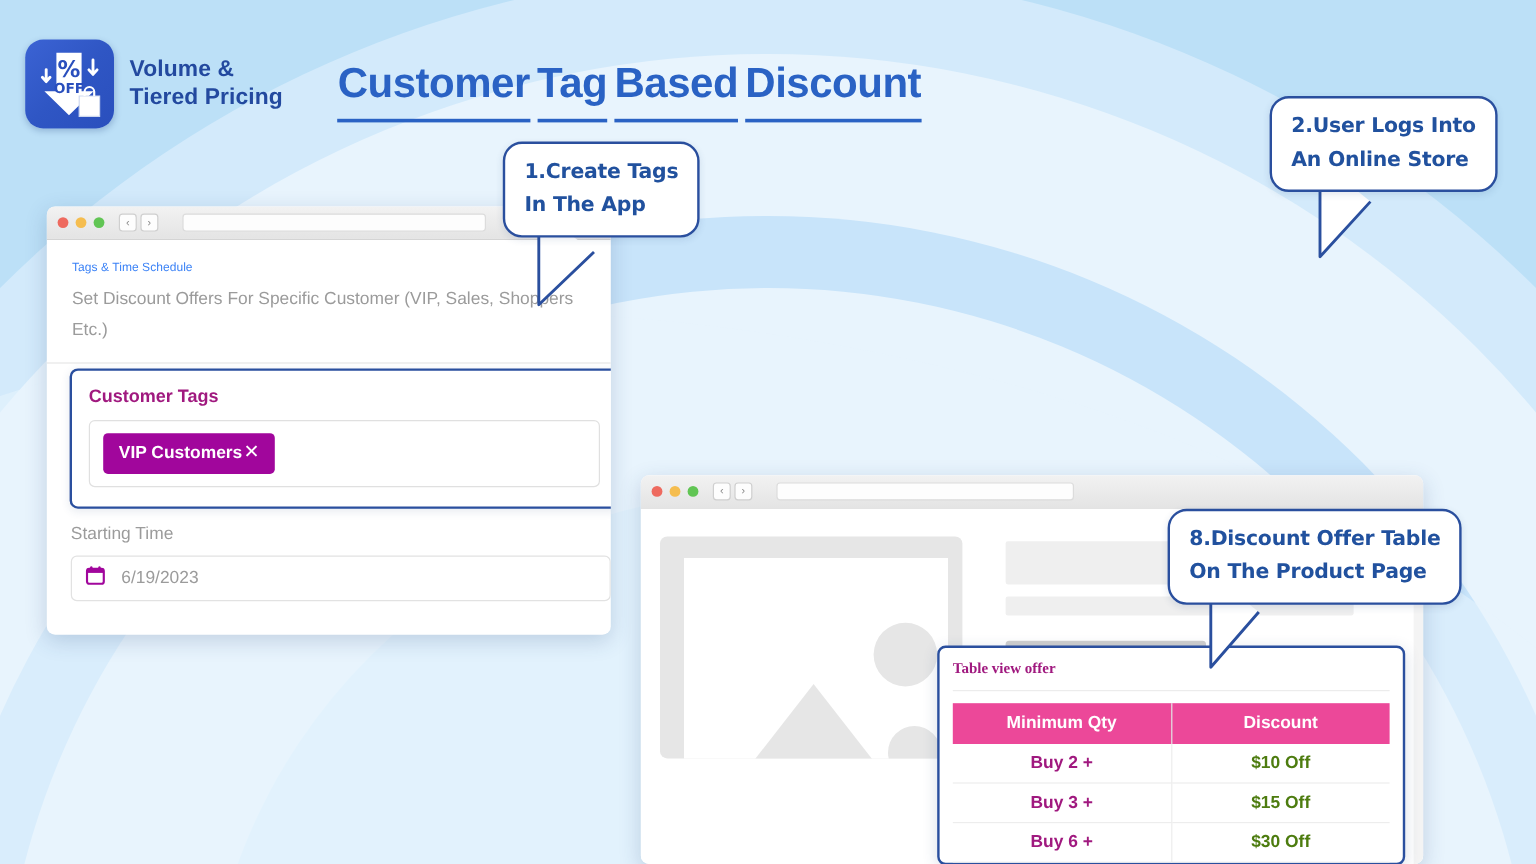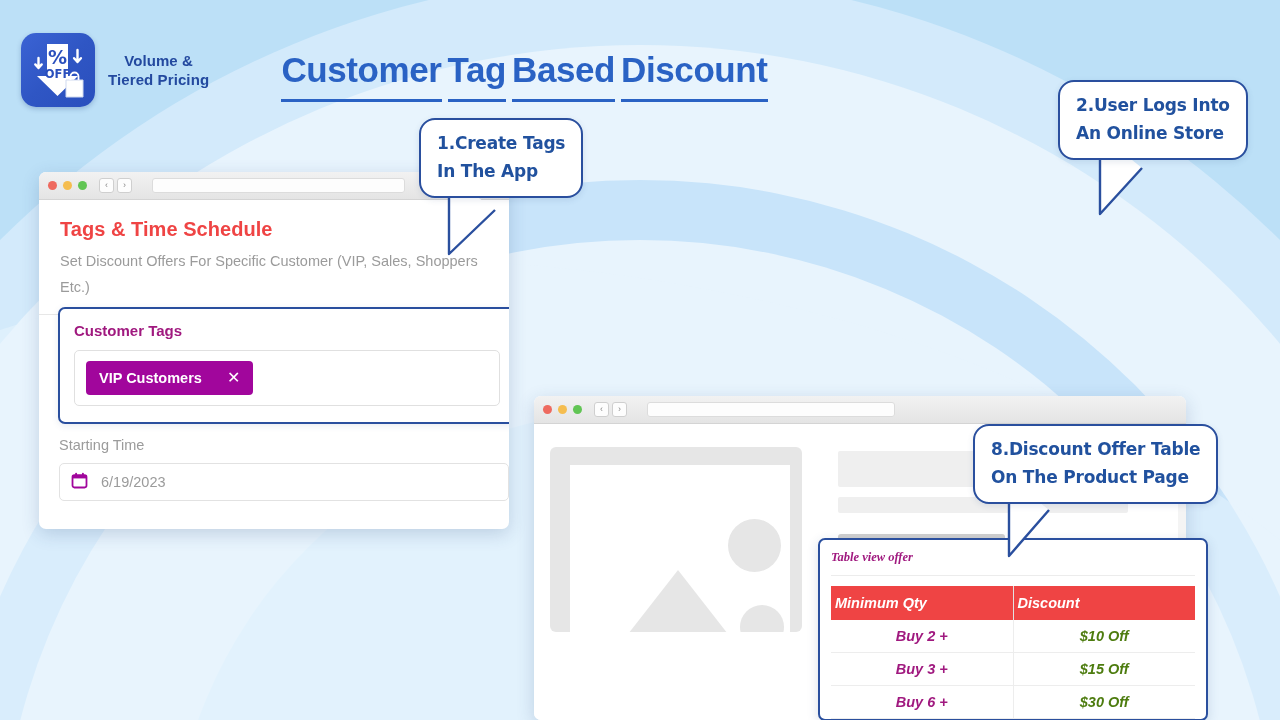--- a/index.html
+++ b/index.html
@@ -23,22 +23,22 @@
     position: absolute; left: 21px; top: 33px;
     display: flex; align-items: center; gap: 13px;
   }
   .logo-tile {
     width: 74px; height: 74px; border-radius: 15px;
     background: linear-gradient(135deg,#3b63d4 0%,#2f56c4 50%,#2a4fbd 100%);
     position: relative; flex: none;
     box-shadow: 0 2px 5px rgba(20,50,120,.25);
   }
   .logo-brand {
-    font-size: 15px; font-weight: 700; color: #23499f;
-    line-height: 1.27; letter-spacing: .1px; text-align: center;
+    font-size: 19px; font-weight: 700; color: #23499f;
+    line-height: 1.27; letter-spacing: .1px;
   }
   .page-title {
     position: absolute; left: 0; top: 50px; width: 1049px;
     text-align: center;
     font-size: 35px; font-weight: 700; color: #2a62c4;
     letter-spacing: -.4px;
   }
   .page-title .w {
     display: inline-block;
     border-bottom: 3.5px solid #2a62c4;
@@ -76,21 +76,21 @@
   .urlbar {
     height: 15px; border-radius: 3px;
     background: #fdfdfd; border: 1px solid #dcdcdc;
     margin-left: 14px;
   }
 
   
   #app-window { left: 39px; top: 172px; width: 470px; height: 357px; }
   .app-head { padding: 18px 21px 14px; border-bottom: 1px solid #e7e7e7; }
   .app-head h2 {
-    font-size: 20px; font-weight: 700; color: #ef4444;
+    font-size: 10px; font-weight: 400; color: #3b82f6;
     margin-bottom: 8px; letter-spacing: .05px;
   }
   .app-head p {
     font-size: 14.5px; color: #9b9b9b; line-height: 1.77; font-weight: 400;
   }
   .tags-card {
     position: absolute; left: 19px; top: 135px; width: 458px;
     background: #fff;
     border: 2px solid #2a4f9e;
     border-radius: 7px;
@@ -98,21 +98,21 @@
     box-shadow: 0 2px 7px rgba(40,70,120,.10);
   }
   .tags-card h3 {
     font-size: 15px; font-weight: 700; color: #a0197f; margin-bottom: 11px;
   }
   .tags-box {
     border: 1px solid #e0e0e0; border-radius: 5px;
     padding: 10px 11px; min-height: 56px;
   }
   .tag-chip {
-    display: inline-flex; align-items: center; gap: 25px;
+    display: inline-flex; align-items: center; gap: 1px;
     background: #a1069c; color: #fff;
     border-radius: 4px; padding: 9px 13px;
     font-size: 14.5px; font-weight: 700;
   }
   .tag-x { font-size: 16px; font-weight: 400; line-height: 1; }
   .time-row {
     position: absolute; left: 20px; top: 265px; width: 450px;
     display: flex; gap: 24px; flex-direction: column;
   }
   .time-col { flex: 1; }
@@ -179,39 +179,38 @@
   .gbar.b2 { left: 304px; top: 73px; width: 290px; height: 16px; }
   .checkout-btn {
     position: absolute; left: 304px; top: 110px; width: 167px; height: 28px;
     background: #cfcfcf; border-radius: 3px;
     display:flex; align-items:center; justify-content:center;
     font-size: 13.5px; color: #2d2d2d;
   }
 
   
   #offer-table {
-    position: absolute; left: 818px; top: 538px; width: 390px;
+    position: absolute; left: 781px; top: 538px; width: 390px;
     background: #fff;
     border: 2px solid #2a4f9e; border-radius: 7px;
     padding: 10px 11px 0;
     box-shadow: 0 3px 12px rgba(40,70,120,.16);
     overflow: hidden;
-    font-style: italic;
   }
   .offer-cap {
     font-family: "Liberation Serif", serif;
     font-size: 12.5px; font-weight: 700; color: #a0197f;
     padding-bottom: 10px; margin-bottom: 10px;
     border-bottom: 1px solid #ececec;
   }
   table.offer { width: 100%; border-collapse: collapse; table-layout: fixed; }
   table.offer th {
-    background: #ef4444; color: #fff;
+    background: #ec4899; color: #fff;
     font-size: 14.5px; font-weight: 700;
-    padding: 9px 4px; text-align: left;
+    padding: 9px 4px; text-align: center;
     border-right: 1px solid #e2e2e2;
   }
   table.offer th:last-child { border-right: none; }
   table.offer td {
     font-size: 14.5px; font-weight: 700; color: #a0197f;
     text-align: center; padding: 8px 4px;
     border-bottom: 1px solid #ededed;
     border-right: 1px solid #ededed;
   }
   table.offer td:last-child { border-right: none; }

